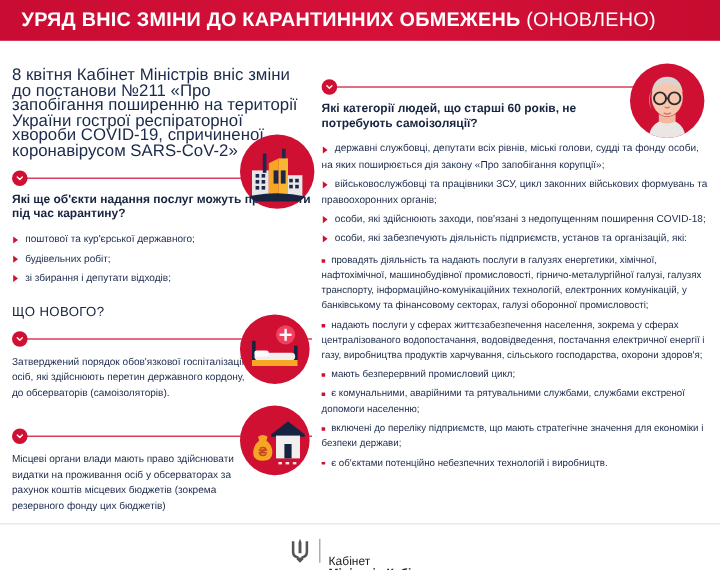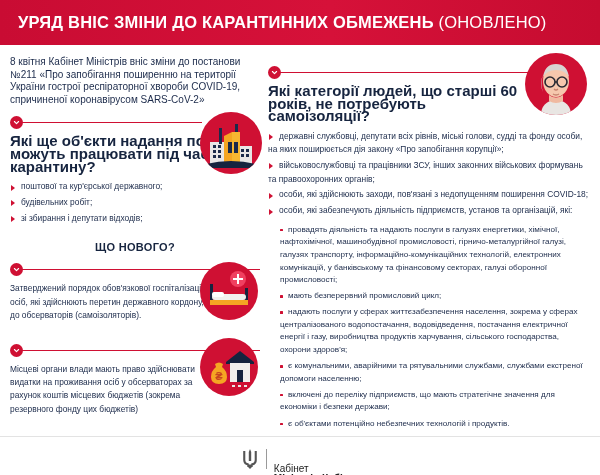--- a/index.html
+++ b/index.html
@@ -8,79 +8,78 @@
     background:#ffffff;
     font-family:"Liberation Sans","DejaVu Sans",sans-serif;
     color:#16243f;
     overflow:hidden;
     position:relative;
   }
   .page{position:relative;width:600px;height:475px;}
 
   
   .header{
-    position:absolute;left:0;top:0;width:600px;height:45px;
+    position:absolute;left:0;top:0;width:600px;height:34px;
     background:#cf1033;
     background:linear-gradient(90deg,#c90c33 0%,#d61139 55%,#c60c30 100%);
     display:flex;align-items:center;
   }
   .header-title{
     margin-left:18px;color:#ffffff;
     font-size:16.5px;font-weight:bold;letter-spacing:.2px;white-space:nowrap;
   }
   .header-title .sub{font-weight:normal;}
 
   
   .col-left{position:absolute;left:10px;top:56px;width:250px;}
   .col-right{position:absolute;left:268px;top:56px;width:322px;}
 
   
   .intro{
-    font-size:10px;line-height:12.6px;color:#1b2a4a;width:238px;
+    font-size:14px;line-height:12.6px;color:#1b2a4a;width:238px;
   }
 
   
   .marker{position:relative;height:14px;margin-top:10px;}
   .marker .dot{
     position:absolute;left:0;top:0;width:13px;height:13px;border-radius:50%;
     background:#cf1033;display:flex;align-items:center;justify-content:center;
   }
   .marker .dot svg{display:block;}
   .marker .rule{
     position:absolute;left:12px;top:6px;height:1px;background:#cf1033;right:0;
   }
   .marker.short .rule{right:58px;}
 
   
   .qhead{
-    font-size:15px;font-weight:bold;line-height:12.6px;color:#16243f;
+    font-size:10px;font-weight:bold;line-height:12.6px;color:#16243f;
     margin-top:5px;
   }
   .section-title{
-    font-size:11px;font-weight:bold;color:#16243f;letter-spacing:.3px;
+    font-size:11px;font-weight:normal;color:#16243f;letter-spacing:.3px;
     margin-top:16px;
-    text-align:center;
   }
 
   
   ul.bl{list-style:none;margin:7px 0 0 0;padding:0;}
   ul.bl li{
     position:relative;padding-left:11px;
     font-size:8.4px;line-height:13.4px;color:#1b2a4a;margin-bottom:2.5px;
   }
   ul.bl li:before{
     content:"";position:absolute;left:1px;top:4.4px;
     border-left:4.4px solid #cf1033;
     border-top:3px solid transparent;border-bottom:3px solid transparent;
   }
   
   ul.bl.flow li{padding-left:0;text-indent:11px;}
   ul.bl.flow li:before{left:1px;}
 
-  ul.sub{list-style:none;margin:6px 0 0 12px;padding:0;}
+  ul.sub{list-style:none;margin:6px 0 0 0;padding:0;}
   ul.sub li{
     position:relative;text-indent:8px;
     font-size:8.1px;line-height:12.6px;color:#1b2a4a;margin-bottom:3.5px;
   }
   ul.sub li:before{
     content:"";position:absolute;left:0;top:5px;width:2.6px;height:2.6px;
     background:#cf1033;border-radius:.5px;
   }
 
   .para{font-size:8.4px;line-height:13.2px;color:#1b2a4a;margin-top:5px;width:205px;}
@@ -171,32 +170,32 @@
             <path d="M2 3.6 L5 6.6 L8 3.6" stroke="#fff" stroke-width="1.6" fill="none" stroke-linecap="round" stroke-linejoin="round"></path>
           </svg>
       </span>
       <span class="rule"></span>
     </div>
 
     <div class="qhead" style="width:250px">Які категорії людей, що старші 60 років, не потребують самоізоляції?</div>
 
     <ul class="bl flow">
       <li>державні службовці, депутати всіх рівнів, міські голови, судді та фонду особи, на яких поширюється дія закону «Про запобігання корупції»;</li>
-      <li>військовослужбовці та працівники ЗСУ, інших законних військових формувань та правоохоронних органів;</li>
+      <li>військовослужбовці та працівники ЗСУ, цикл законних військових формувань та правоохоронних органів;</li>
       <li>особи, які здійснюють заходи, пов'язані з недопущенням поширення COVID-18;</li>
       <li>особи, які забезпечують діяльність підприємств, установ та організацій, які:</li>
     </ul>
 
     <ul class="sub">
       <li>провадять діяльність та надають послуги в галузях енергетики, хімічної, нафтохімічної, машинобудівної промисловості, гірничо-металургійної галузі, галузях транспорту, інформаційно-комунікаційних технологій, електронних комунікацій, у банківському та фінансовому секторах, галузі оборонної промисловості;</li>
+      <li>надають послуги у сферах життєзабезпечення населення, зокрема у сферах централізованого водопостачання, водовідведення, постачання електричної енергії і газу, виробництва продуктів харчування, сільського господарства, охорони здоров'я;</li>
       <li>мають безперервний промисловий цикл;</li>
-      <li>надають послуги у сферах життєзабезпечення населення, зокрема у сферах централізованого водопостачання, водовідведення, постачання електричної енергії і газу, виробництва продуктів харчування, сільського господарства, охорони здоров'я;</li>
       <li>є комунальними, аварійними та рятувальними службами, службами екстреної допомоги населенню;</li>
       <li>включені до переліку підприємств, що мають стратегічне значення для економіки і безпеки держави;</li>
-      <li>є об'єктами потенційно небезпечних технологій і продуктів.</li>
+      <li>є об'єктами потенційно небезпечних технологій і виробництв.</li>
     </ul>
   </div>
 
   <div class="circle c-factory">
     <svg width="62" height="62" viewBox="0 0 62 62">
       <rect x="10" y="30" width="14" height="22" fill="#e8e6e6"></rect>
       <rect x="13" y="33" width="3" height="3" fill="#1b2a4a"></rect>
         <rect x="18" y="33" width="3" height="3" fill="#1b2a4a"></rect>
       <rect x="13" y="38" width="3" height="3" fill="#1b2a4a"></rect>
         <rect x="18" y="38" width="3" height="3" fill="#1b2a4a"></rect>

